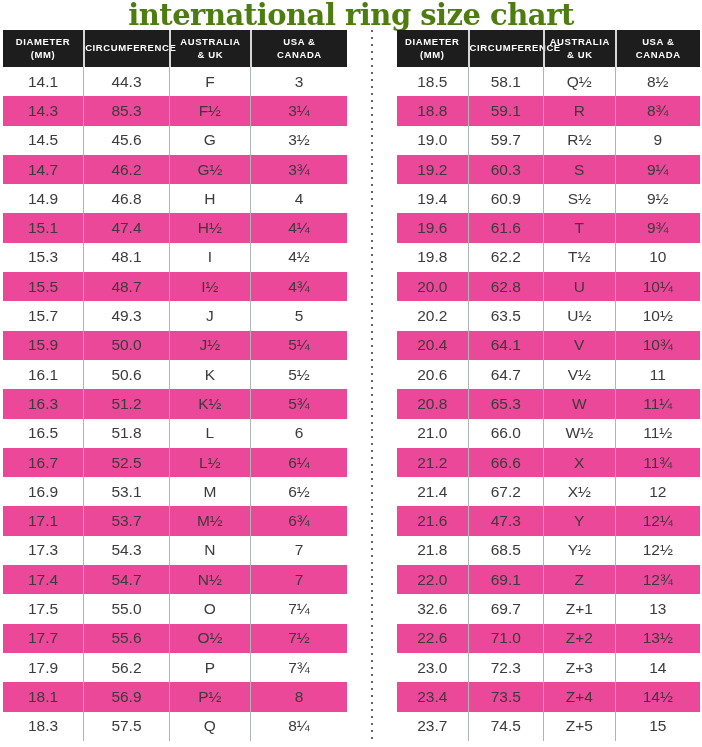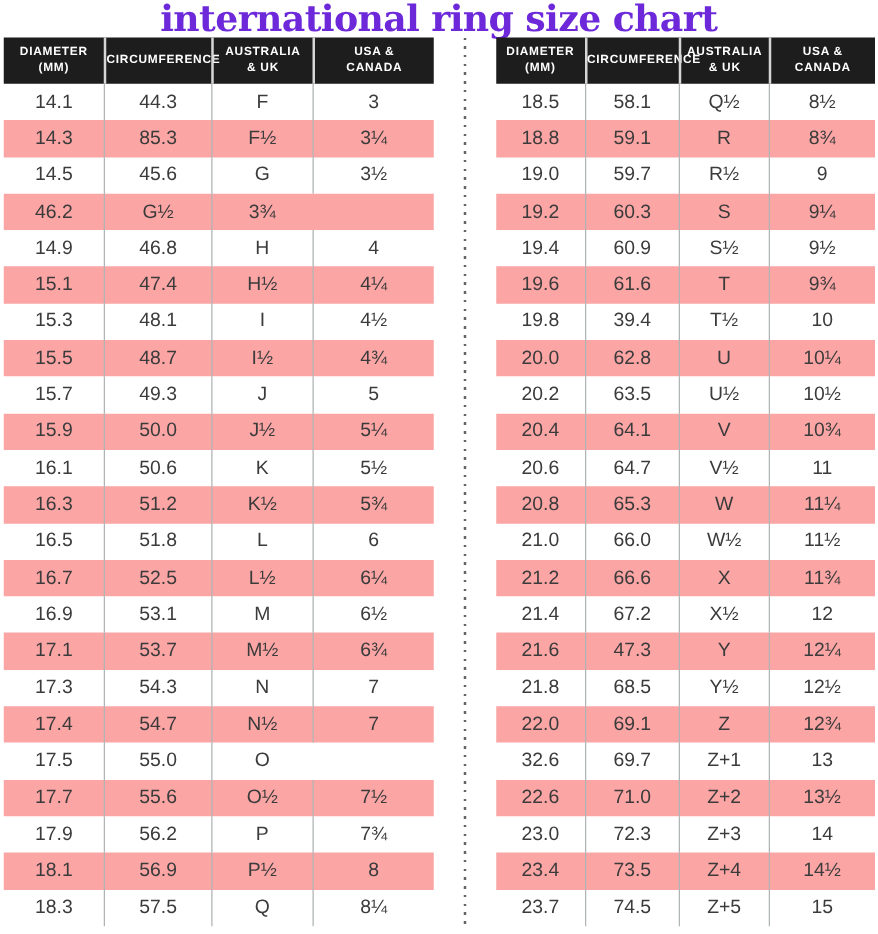--- a/index.html
+++ b/index.html
@@ -9,21 +9,21 @@
   .page { width:702px; height:747px; display:flex; flex-direction:column; }
 
   .title {
     height:30px;
     text-align:center;
     font-family:"DejaVu Serif", serif;
     font-weight:bold;
     font-size:29px;
     line-height:30px;
     letter-spacing:-0.5px;
-    color:#6d28d9;
+    color:#4d7c0f;
     white-space:nowrap;
   }
 
   .tables {
     flex:1;
     display:flex;
     padding:0 2px 6px 3px;
     min-height:0;
     gap:16px;
   }
@@ -65,21 +65,21 @@
   }
   .th:nth-child(n+2) { border-left:2px solid #d6d6d6; }
 
   .tbody {
     flex:1;
     display:flex;
     flex-direction:column;
     min-height:0;
   }
   .tr { flex:1; display:flex; }
-  .tr.alt { background:#fca5a5; }
+  .tr.alt { background:#ec4899; }
   .td {
     display:flex;
     align-items:center;
     justify-content:center;
     font-size:15.5px;
     color:#3b3b3b;
   }
   .td:nth-child(n+2) { border-left:1.5px solid #b0b4b4; }
 
   .th:nth-child(1), .td:nth-child(1) { width:23.3%; }
@@ -124,20 +124,21 @@
             <div class="td">F½</div>
             <div class="td">3¼</div>
           </div>
           <div class="tr">
             <div class="td">14.5</div>
             <div class="td">45.6</div>
             <div class="td">G</div>
             <div class="td">3½</div>
           </div>
           <div class="tr alt">
+            <div class="td">14.7</div>
             <div class="td">46.2</div>
             <div class="td">G½</div>
             <div class="td">3¾</div>
           </div>
           <div class="tr">
             <div class="td">14.9</div>
             <div class="td">46.8</div>
             <div class="td">H</div>
             <div class="td">4</div>
           </div>
@@ -216,20 +217,21 @@
           <div class="tr alt">
             <div class="td">17.4</div>
             <div class="td">54.7</div>
             <div class="td">N½</div>
             <div class="td">7</div>
           </div>
           <div class="tr">
             <div class="td">17.5</div>
             <div class="td">55.0</div>
             <div class="td">O</div>
+            <div class="td">7¼</div>
           </div>
           <div class="tr alt">
             <div class="td">17.7</div>
             <div class="td">55.6</div>
             <div class="td">O½</div>
             <div class="td">7½</div>
           </div>
           <div class="tr">
             <div class="td">17.9</div>
             <div class="td">56.2</div>
@@ -301,21 +303,21 @@
             <div class="td">9½</div>
           </div>
           <div class="tr alt">
             <div class="td">19.6</div>
             <div class="td">61.6</div>
             <div class="td">T</div>
             <div class="td">9¾</div>
           </div>
           <div class="tr">
             <div class="td">19.8</div>
-            <div class="td">39.4</div>
+            <div class="td">62.2</div>
             <div class="td">T½</div>
             <div class="td">10</div>
           </div>
           <div class="tr alt">
             <div class="td">20.0</div>
             <div class="td">62.8</div>
             <div class="td">U</div>
             <div class="td">10¼</div>
           </div>
           <div class="tr">

